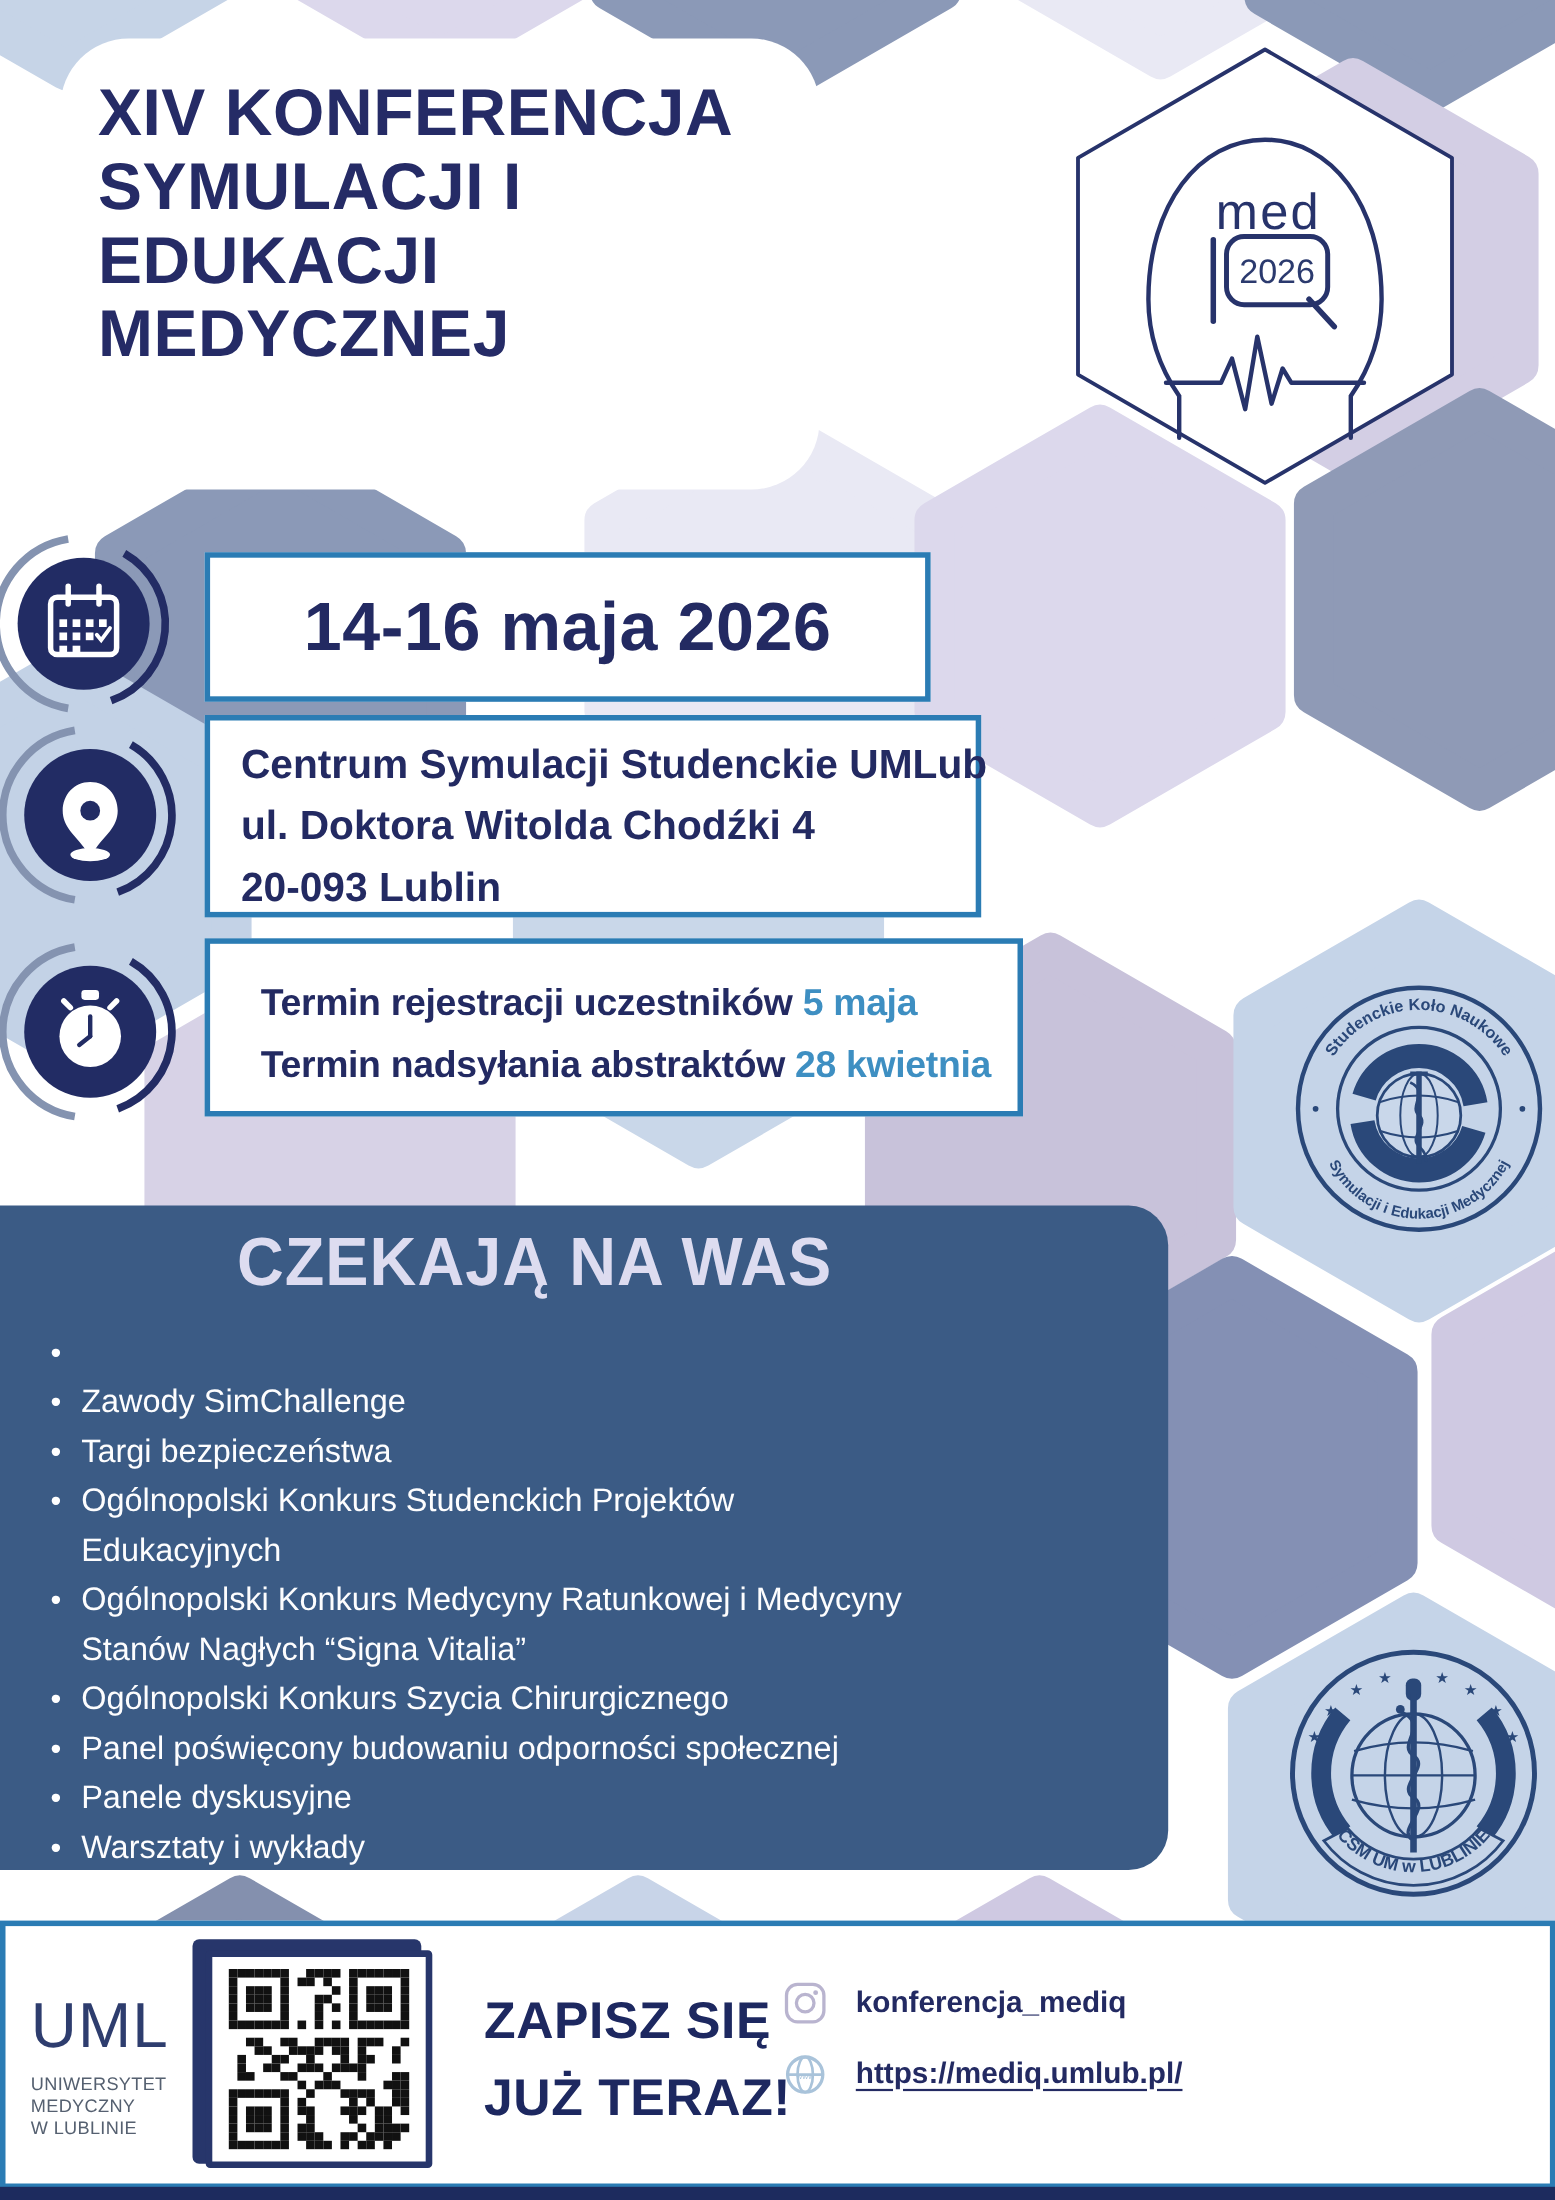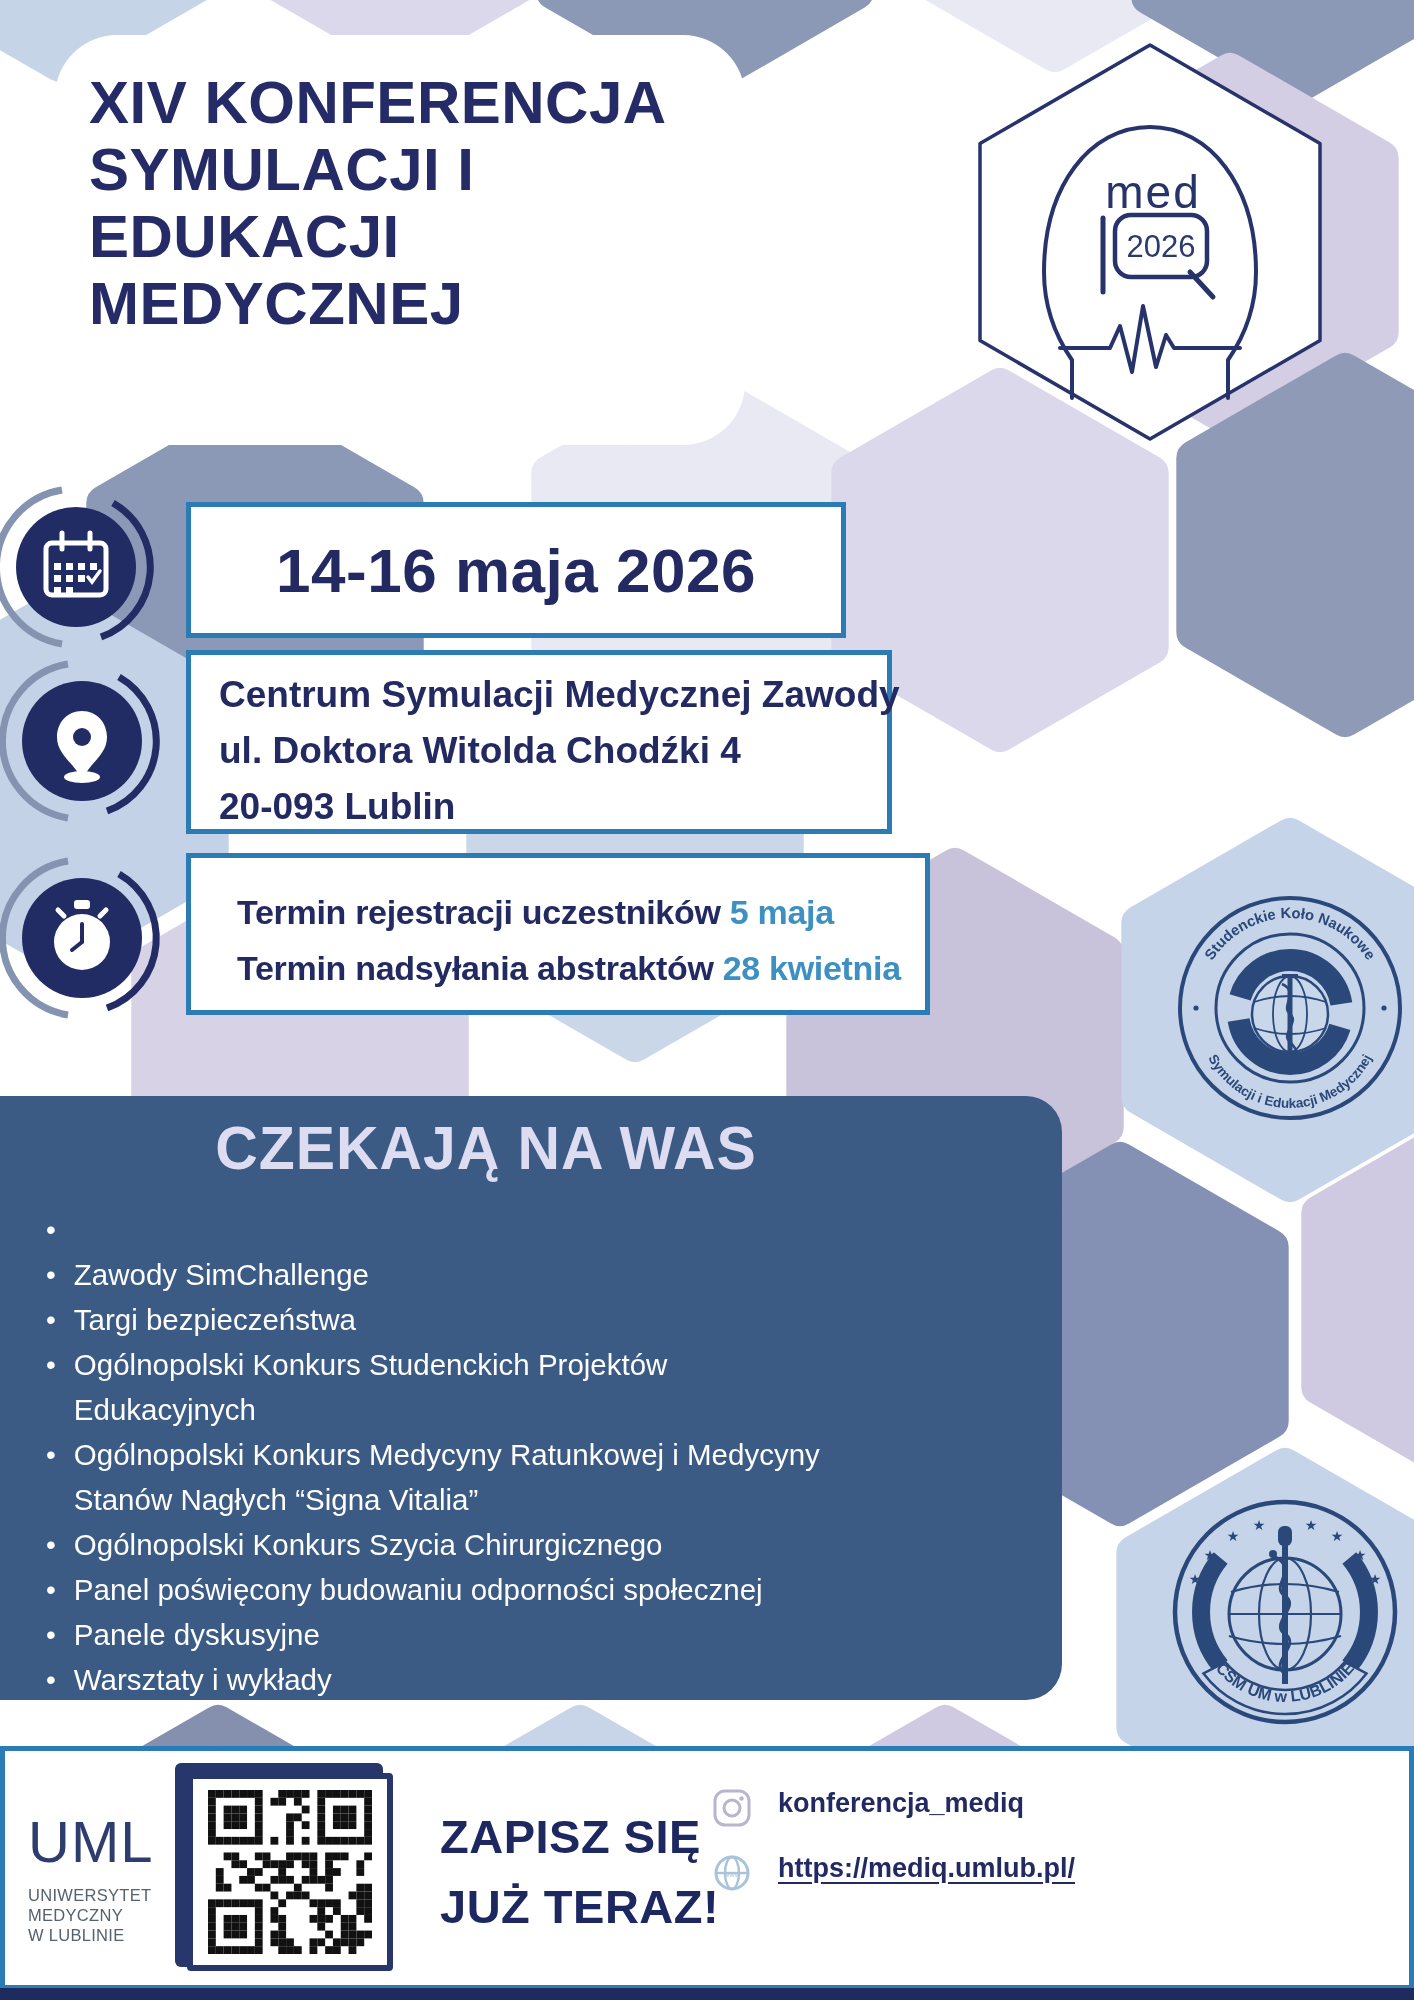--- a/index.html
+++ b/index.html
@@ -37,21 +37,21 @@
   .bottom-strip{left:0;top:1988px;width:1414px;height:12px;background:#1d2b5e;}
   .uml{left:28px;top:1808px;width:150px;color:#2e3d6e;}
   .uml .abbr{font-size:58px;font-weight:400;letter-spacing:1px;}
   .uml .name{margin-top:10px;font-size:16.5px;line-height:20px;color:#556070;letter-spacing:.3px;white-space:pre-line;font-weight:400;}
   .qr-shadow{left:175px;top:1763px;width:208px;height:204px;background:#27366b;border-radius:6px;}
   .qr-frame{left:187px;top:1773px;width:206px;height:198px;background:#ffffff;border:6px solid #27366b;
             border-radius:4px;box-sizing:border-box;display:flex;align-items:center;justify-content:center;}
   .cta{left:440px;top:1802px;width:340px;font-size:47px;line-height:70px;font-weight:800;color:#1d2860;
        white-space:pre-line;letter-spacing:.5px;}
   .social{left:712px;top:1788px;width:480px;}
-  .social .row{display:flex;height:65px;}
+  .social .row{display:flex;align-items:center;height:65px;}
   .social .ic{width:40px;height:40px;margin-right:26px;flex:0 0 40px;}
   .social .lbl{font-size:27px;font-weight:700;color:#232a62;}
   .social .lbl.link{text-decoration:underline;text-underline-offset:5px;}
 </style>
 </head>
 <body>
 
 <div class="poster">
 
   <svg id="hexbg" class="abs" style="left:0;top:0" width="1414" height="2000" viewBox="0 0 1414 2000">
@@ -221,21 +221,21 @@
   <svg class="abs" style="left:-6px;top:653px" width="176" height="176" viewBox="0 0 176 176">
     <path d="M 125 24 A 74 74 0 0 1 113 158" fill="none" stroke="#232c64" stroke-width="7"></path>
     <path d="M 74 165 A 78 78 0 0 1 74 11" fill="none" stroke="#8493b0" stroke-width="7"></path>
     <circle cx="88" cy="88" r="60" fill="#222c64"></circle>
     <ellipse cx="88" cy="124" rx="18" ry="6" fill="#ffffff"></ellipse>
     <path d="M 88 58 C 73 58 63 70 63 84 C 63 99 75 107 82 117 C 85 121 87 125 88 129 C 89 125 91 121 94 117 C 101 107 113 99 113 84 C 113 70 103 58 88 58 Z" fill="#ffffff"></path>
     <circle cx="88" cy="84" r="9" fill="#222c64"></circle>
   </svg>
 
   <div class="abs info-box addr-box">
-    <div>Centrum Symulacji Medycznej Zawody</div>
+    <div>Centrum Symulacji Studenckie UMLub</div>
     <div>ul. Doktora Witolda Chodźki 4</div>
     <div>20-093 Lublin</div>
   </div>
 
   <svg class="abs" style="left:-6px;top:850px" width="176" height="176" viewBox="0 0 176 176">
     <path d="M 125 24 A 74 74 0 0 1 113 158" fill="none" stroke="#232c64" stroke-width="7"></path>
     <path d="M 74 165 A 78 78 0 0 1 74 11" fill="none" stroke="#8493b0" stroke-width="7"></path>
     <circle cx="88" cy="88" r="60" fill="#222c64"></circle>
     <rect x="80" y="50" width="16" height="9" rx="3" fill="#ffffff"></rect>
     <line x1="64" y1="60" x2="70" y2="66" stroke="#ffffff" stroke-width="5" stroke-linecap="round"></line>

